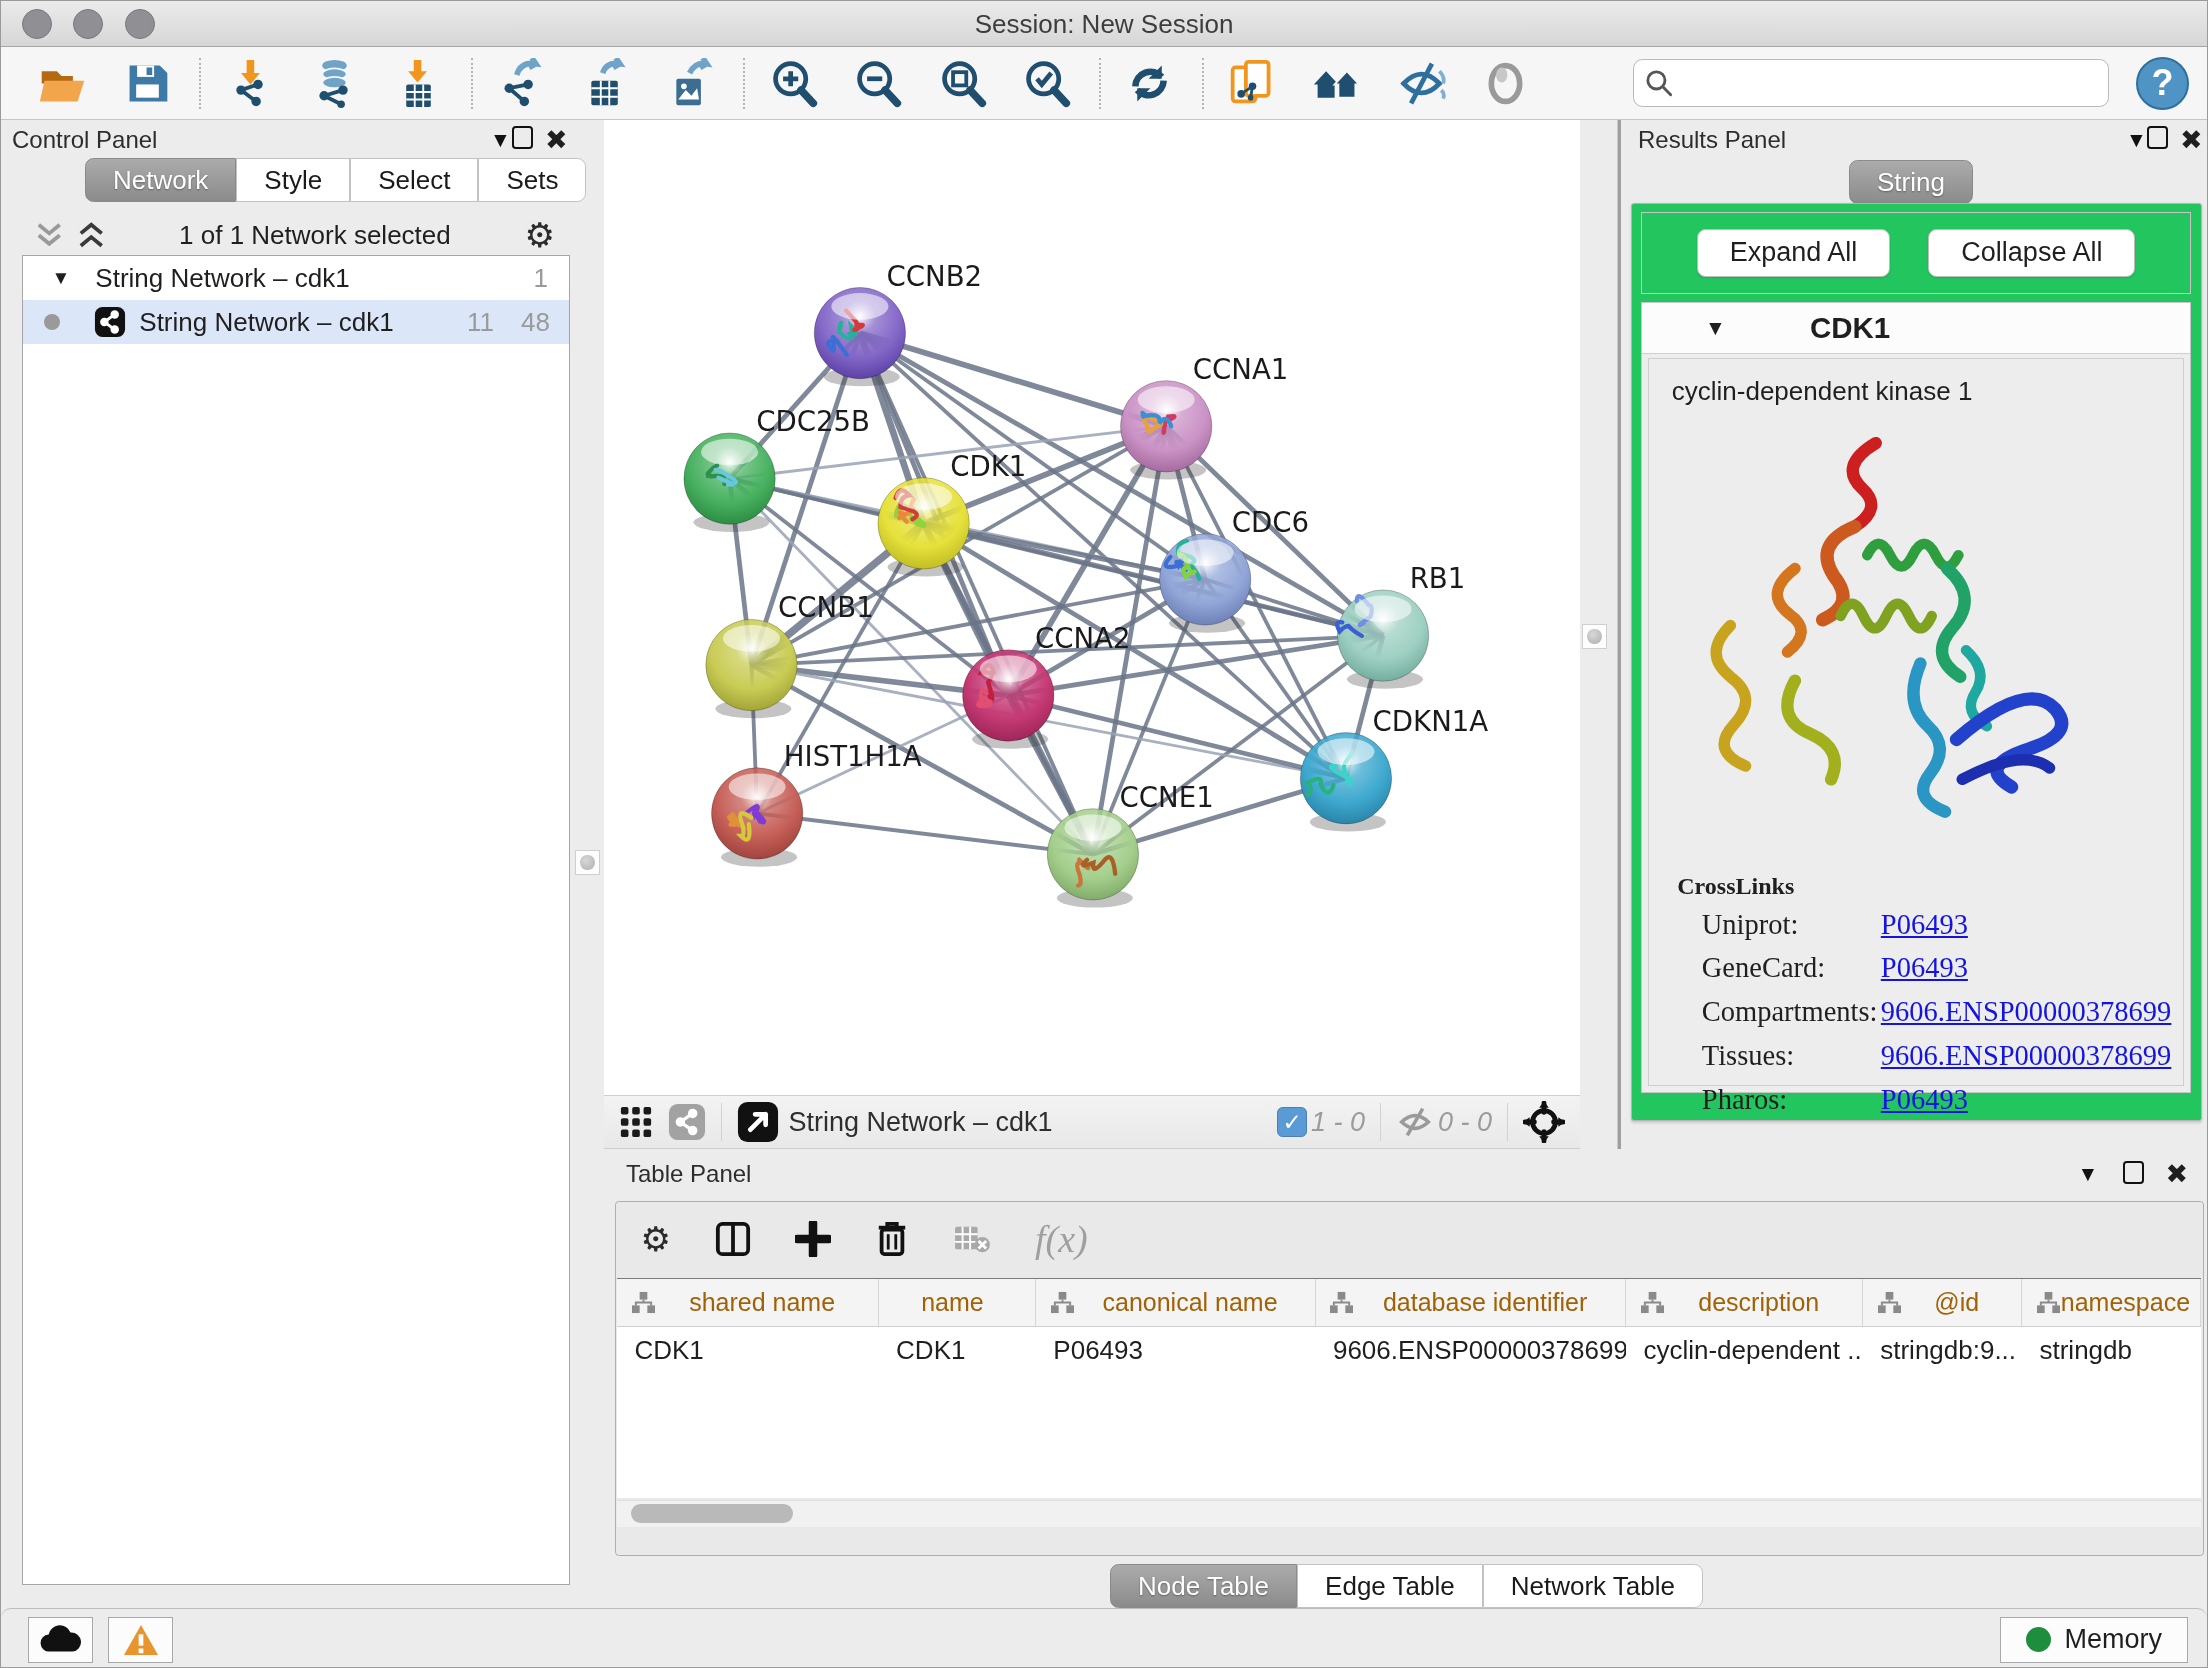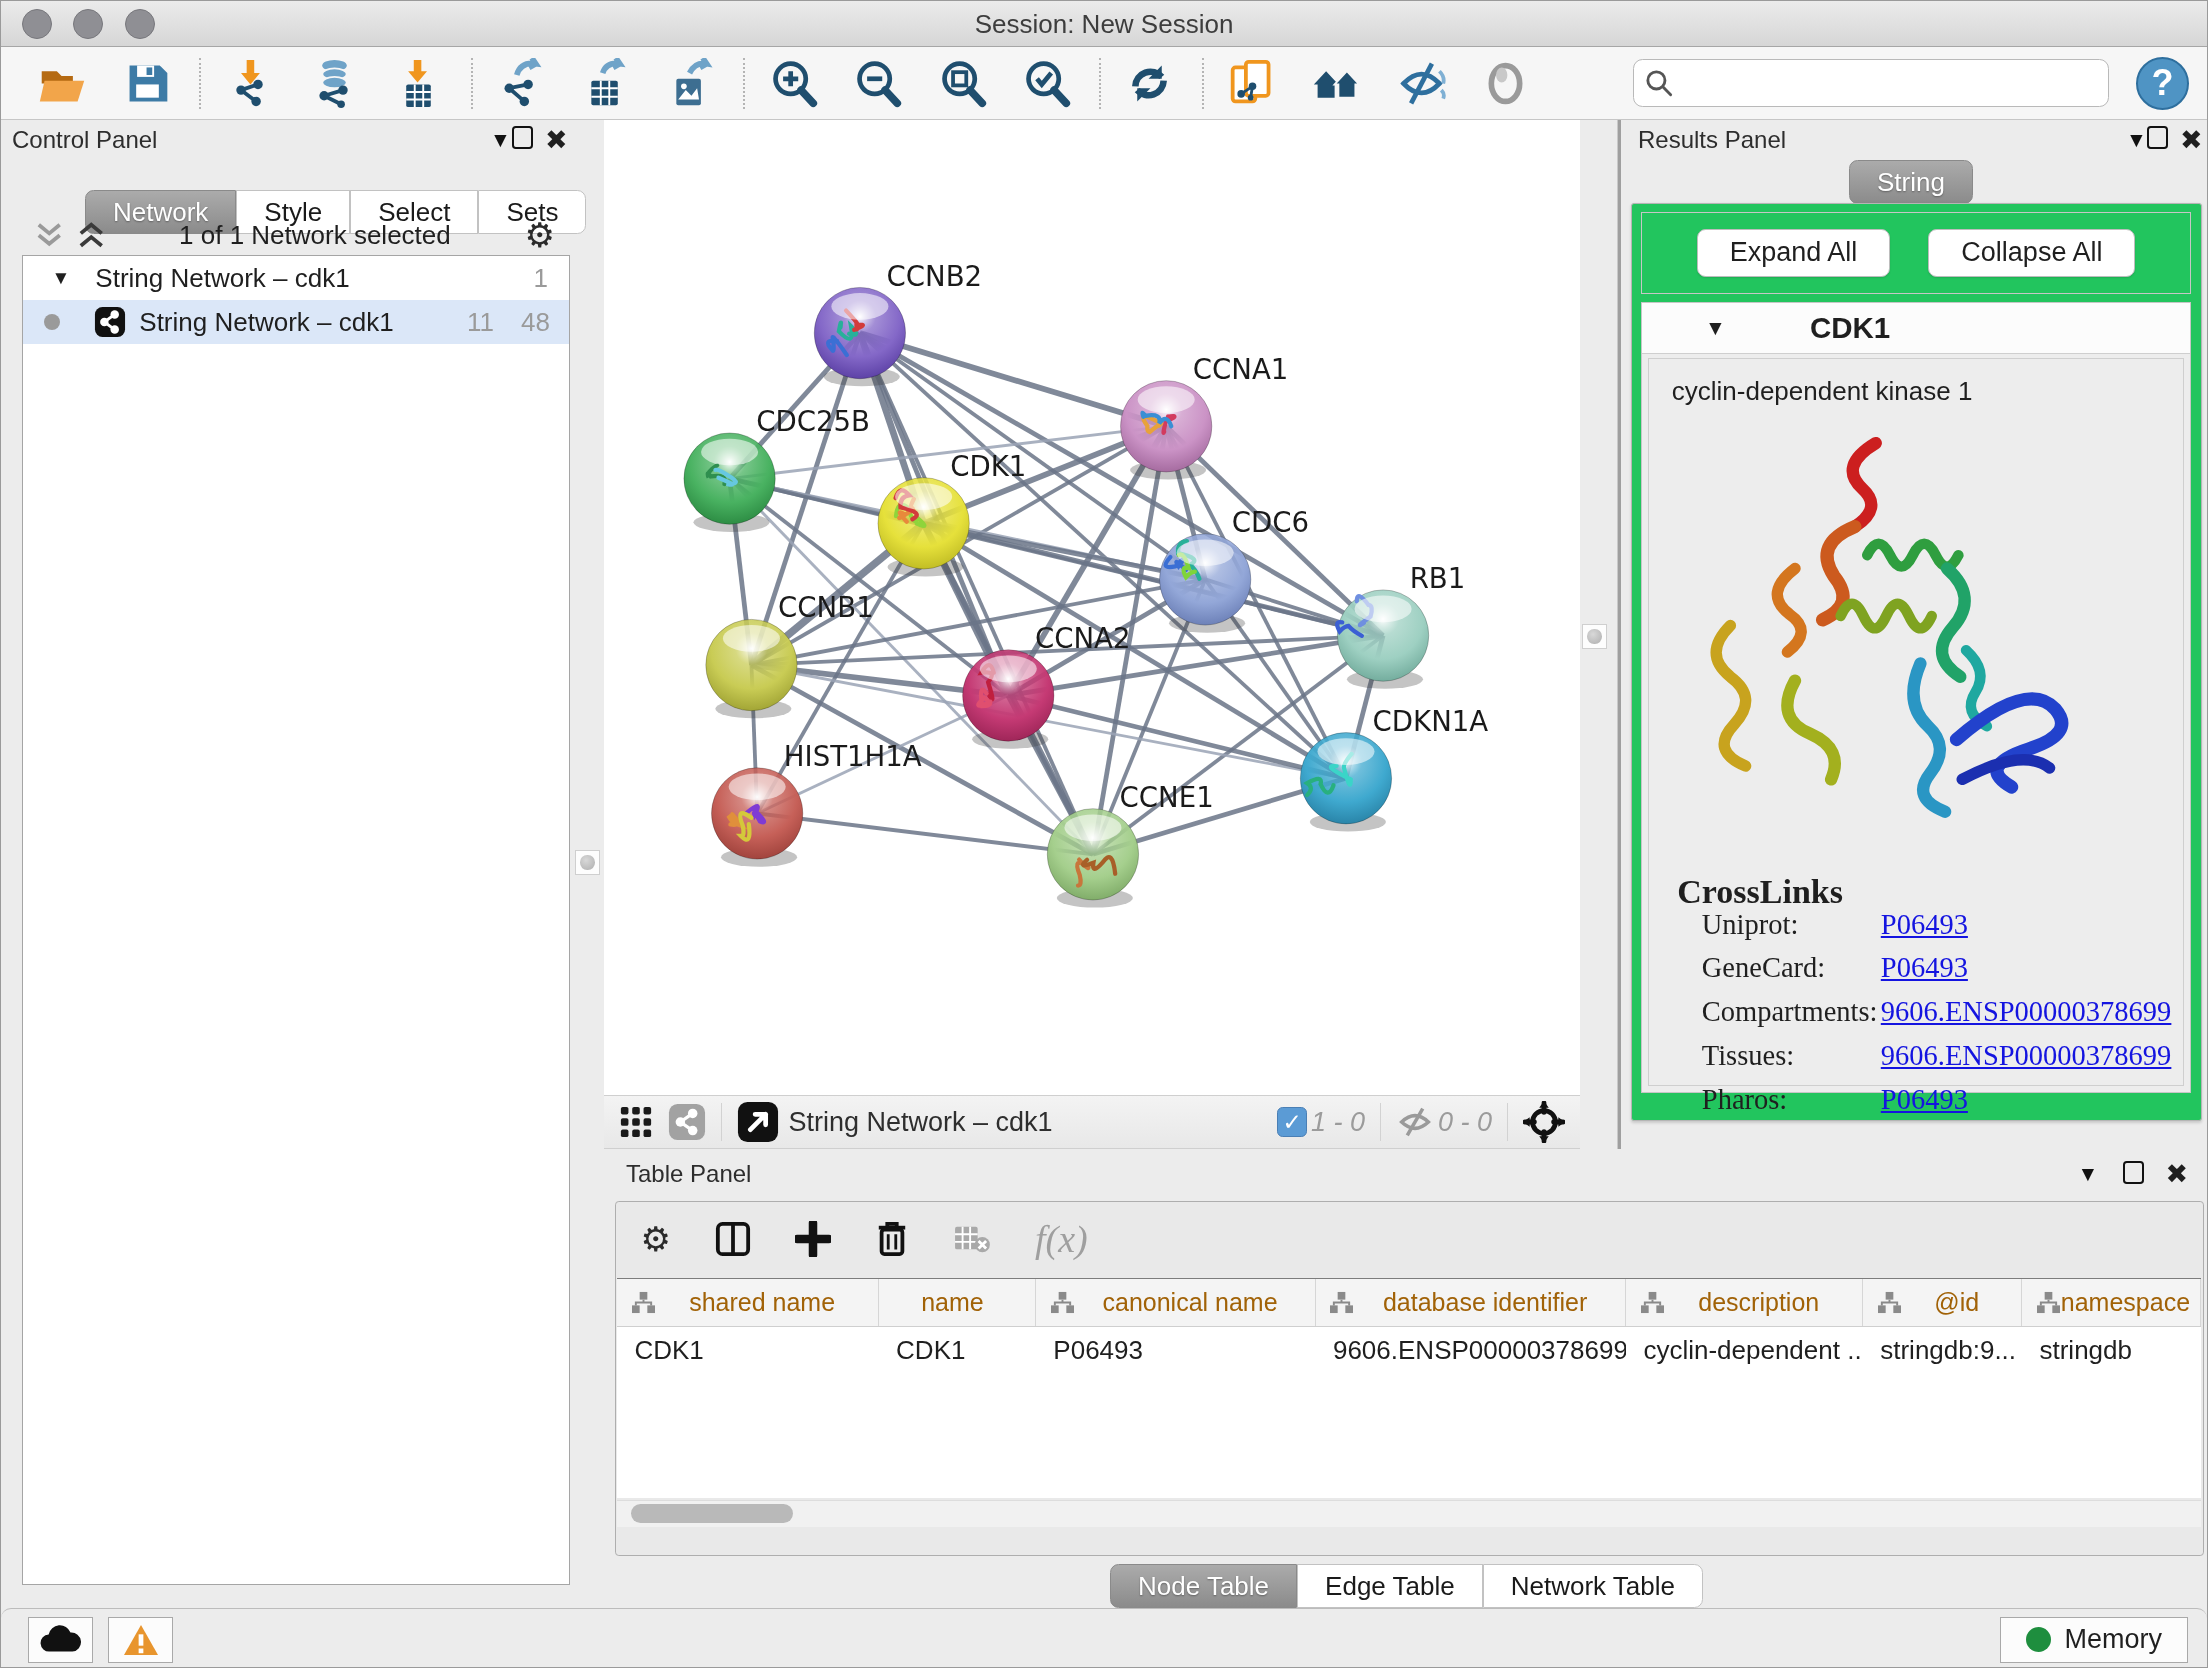--- a/index.html
+++ b/index.html
@@ -35,21 +35,21 @@
   
   .seg-tab { height:44px; line-height:42px; padding:0 27px; background:#fff; border:1px solid #c2c2c2;
     font-size:26px; color:#1a1a1a; }
   .seg-tab.first { border-radius:8.6px 0 0 8.6px; }
   .seg-tab.last  { border-radius:0 8.6px 8.6px 0; }
   .seg-tab.only  { border-radius:8.6px; }
   .seg-tab.selected { background:linear-gradient(#ababab,#8b8b8b); color:#fff;
     text-shadow:0 1px 1.9px rgba(0,0,0,.35); border-color:#8a8a8a; }
   
   #control-panel { position:absolute; left:0; top:119px; width:586px; height:1488px; background:#ececec; }
-  #cp-tabs { position:absolute; left:84px; top:38px; display:flex;margin-top:32px; }
+  #cp-tabs { position:absolute; left:84px; top:38px; display:flex; }
   #cp-sel-row { position:absolute; left:0; top:95px; width:100%; height:40px; display:flex; align-items:center; }
   #cp-tree { position:absolute; left:21px; top:135px; width:548px; height:1330px; background:#fff;
     border:1.9px solid #a5a5a5; }
   .tree-row { height:44px; display:flex; align-items:center; font-size:26px; }
   .tree-row .cnt { color:#9a9a9a; }
   .tree-row.selected { background:#dbe7f8; }
   
   .split-handle { position:absolute; width:25px; height:25px; background:#fdfdfd; border:1px solid #cfcfcf;
     display:flex; align-items:center; justify-content:center; }
   .split-handle::after { content:""; width:14.3px; height:14.3px; border-radius:50%;
@@ -76,21 +76,21 @@
   .rp-btn { height:48px; padding:0 32px; background:#fff; border:1px solid #bdbdbd; border-radius:8.6px;
     font-size:27px; display:flex; align-items:center; box-shadow:0 1px 1.9px rgba(0,0,0,.12); }
   #rp-entry { position:absolute; left:9.5px; top:98px; right:9.5px; height:791px; border:1.9px solid #c6c6c6; background:#ededed; }
   #rp-entry-head { height:51px; background:#fcfcfc; border-bottom:1px solid #cfcfcf; display:flex; align-items:center; }
   #rp-entry-head .tri { margin-left:63px; font-size:21px; }
   #rp-entry-head .gene { margin-left:84px; font-size:29.5px; font-weight:bold; }
   #rp-entry-body { position:absolute; left:5.7px; right:5.7px; top:55px; bottom:5.7px; border:1px solid #cfcfcf; background:#ededed; }
   .rp-desc { font-size:26px; margin:17px 0 0 23px; }
   #protein-img { position:absolute; left:32px; top:67px; }
   .xl-title { position:absolute; left:28.5px; top:514px; font-family:"Liberation Serif","DejaVu Serif",serif;
-    font-size:34px; font-weight:bold; }
+    font-size:24px; font-weight:bold; }
   .xl-row { position:absolute; left:53px; width:476px; display:flex; font-family:"Liberation Serif","DejaVu Serif",serif; font-size:28.5px; }
   .xl-row .lbl { width:179px; }
   .xl-row .val { color:#1414e0; text-decoration:underline; }
   
   #table-panel { position:absolute; left:603px; top:1148px; width:1605px; height:459px; background:#ececec; }
   #tp-head { position:absolute; left:0; top:0; width:100%; height:49px; display:flex; align-items:center; }
   #tp-box { position:absolute; left:10.5px; top:52px; width:1589px; height:355px; background:#e9e9e9;
     border:1.9px solid #aeaeae; border-radius:3.8px; }
   #tp-toolbar { height:74px; display:flex; align-items:center; padding-left:25px; gap:44px; }
   #tp-table { position:absolute; left:1.9px; right:1.9px; top:76px; bottom:57px; background:#fff; overflow:hidden; }

